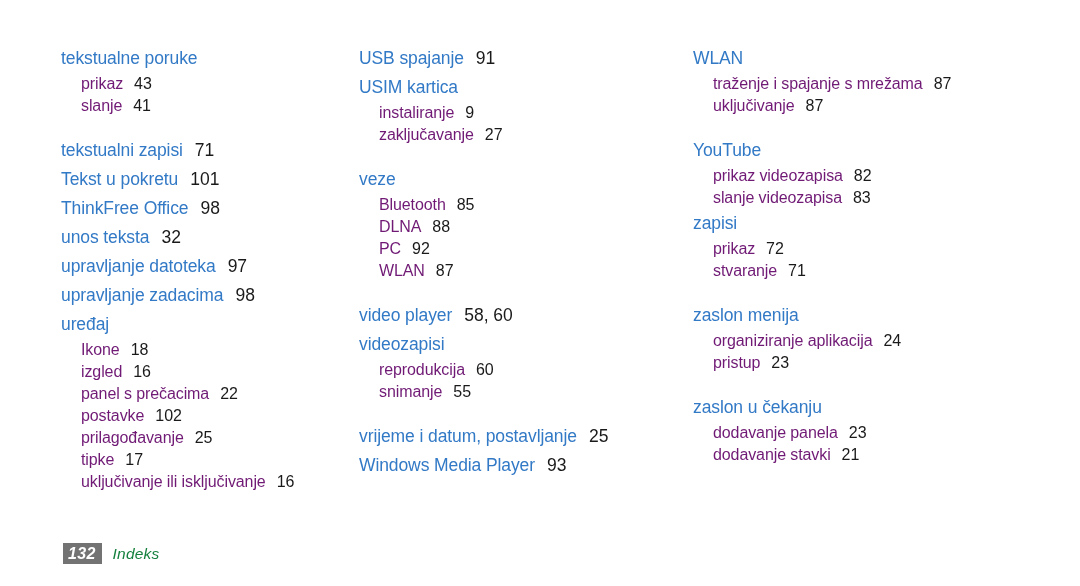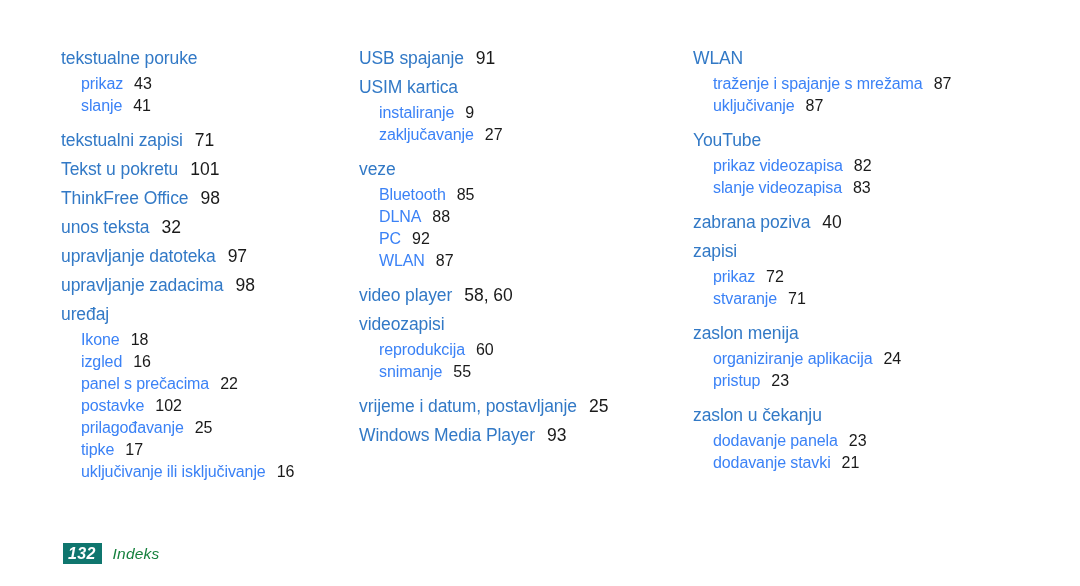--- a/index.html
+++ b/index.html
@@ -70,44 +70,44 @@
     margin-left: 12px;
   }
 
   
   .entry-sub {
     height: 22px;
     line-height: 22px;
     padding-left: 20px;
   }
   .entry-sub .entry-label {
-    color: #3b82f6;
+    color: #701a75;
     font-size: 16px;
     letter-spacing: -0.1px;
   }
   .entry-sub .entry-page {
     color: #1a1a1a;
     font-size: 16px;
     margin-left: 11px;
   }
 
   
-  .gap-before { margin-top: 9px; }
+  .gap-before { margin-top: 19px; }
 
   
   .footer {
     position: absolute;
     left: 63px;
     bottom: 22px;
     display: flex;
     flex-direction: row;
     align-items: center;
   }
   .footer-page-box {
-    background: #0f766e;
+    background: #737373;
     color: #ffffff;
     font-style: italic;
     font-weight: bold;
     font-size: 16px;
     line-height: 21px;
     padding: 0 6px 0 5px;
     letter-spacing: 0.3px;
   }
   .footer-title {
     color: #15803d;
@@ -301,26 +301,20 @@
           <div class="entry entry-sub">
             <span class="entry-label">prikaz videozapisa</span>
             <span class="entry-page">82</span>
           </div>
           <div class="entry entry-sub">
             <span class="entry-label">slanje videozapisa</span>
             <span class="entry-page">83</span>
           </div>
         </div>
         <div class="index-group">
-          <div class="entry entry-main gap-before">
-            <span class="entry-label">zabrana poziva</span>
-            <span class="entry-page">40</span>
-          </div>
-        </div>
-        <div class="index-group">
           <div class="entry entry-main">
             <span class="entry-label">zapisi</span>
           </div>
           <div class="entry entry-sub">
             <span class="entry-label">prikaz</span>
             <span class="entry-page">72</span>
           </div>
           <div class="entry entry-sub">
             <span class="entry-label">stvaranje</span>
             <span class="entry-page">71</span>

